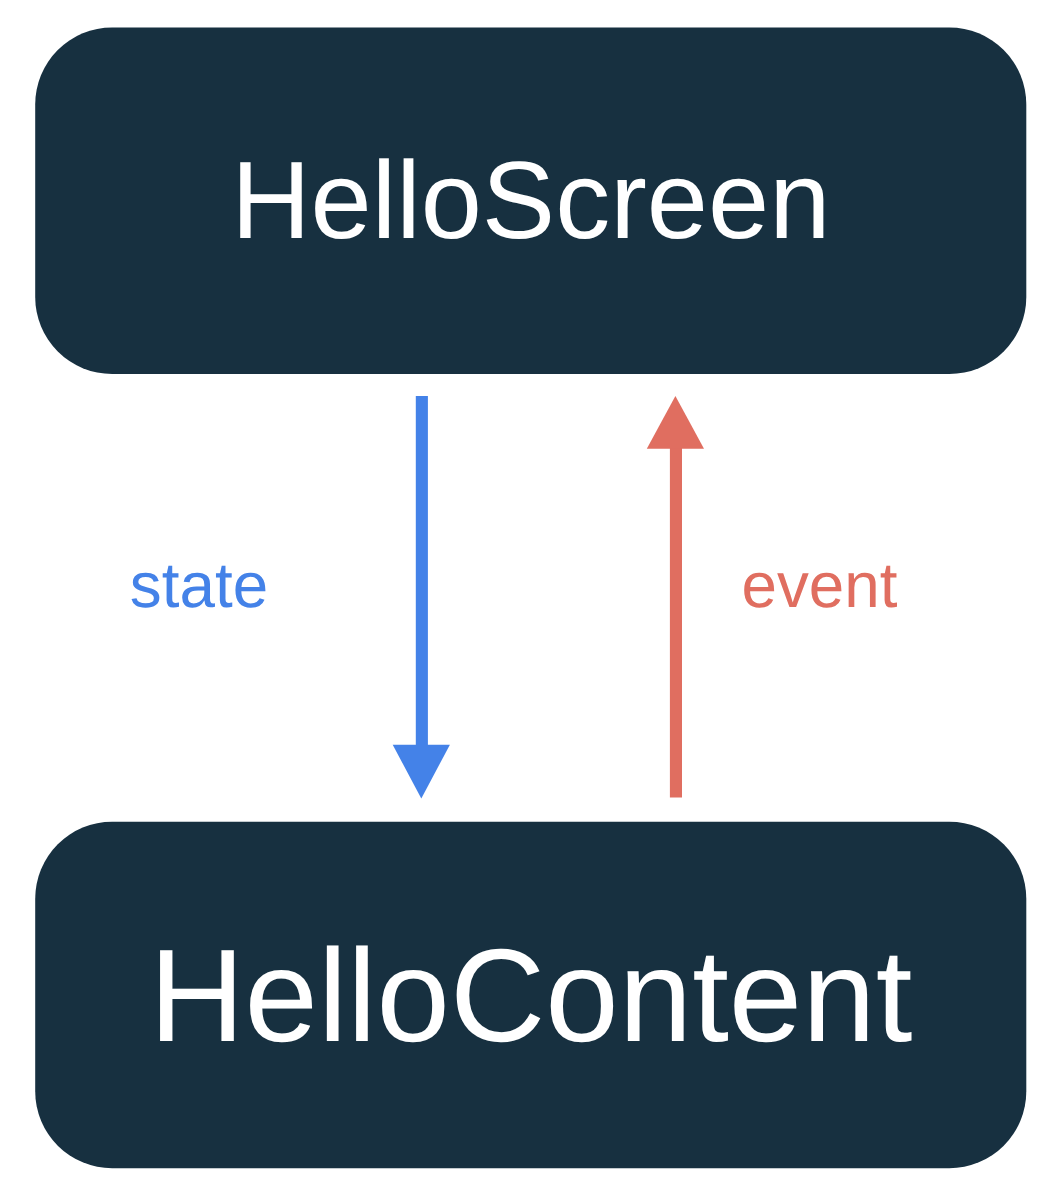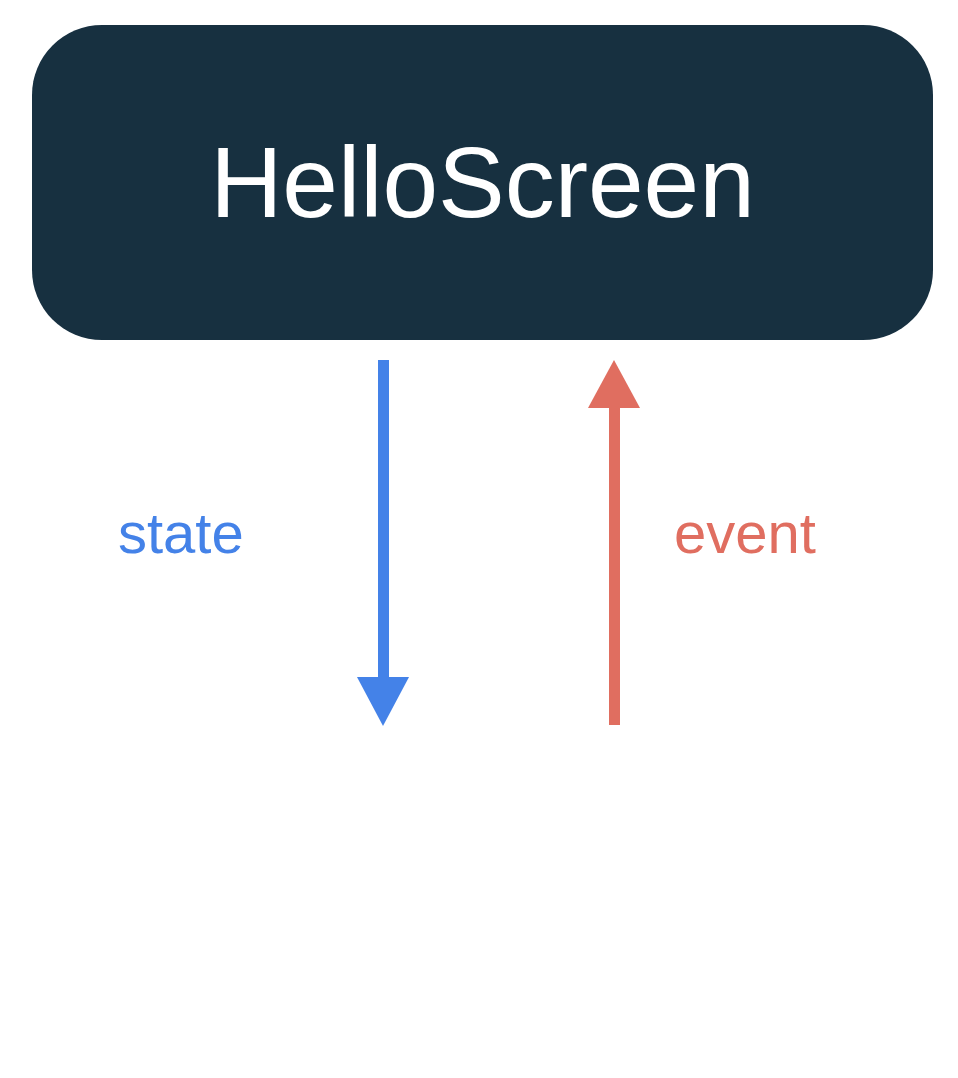--- a/index.html
+++ b/index.html
@@ -85,14 +85,17 @@
     <g>
       <rect class="event-fill" x="609" y="407" width="11" height="318"></rect>
       <polygon class="event-fill" points="588,408 640,408 614,360"></polygon>
     </g>
   </svg>
 
   <div class="flow-label flow-label-state">state</div>
 
   <div class="flow-label flow-label-event">event</div>
 
+  <div class="node node-bottom">
+    <span>HelloContent</span>
+  </div>
 
 </div>
 
 </body></html>

